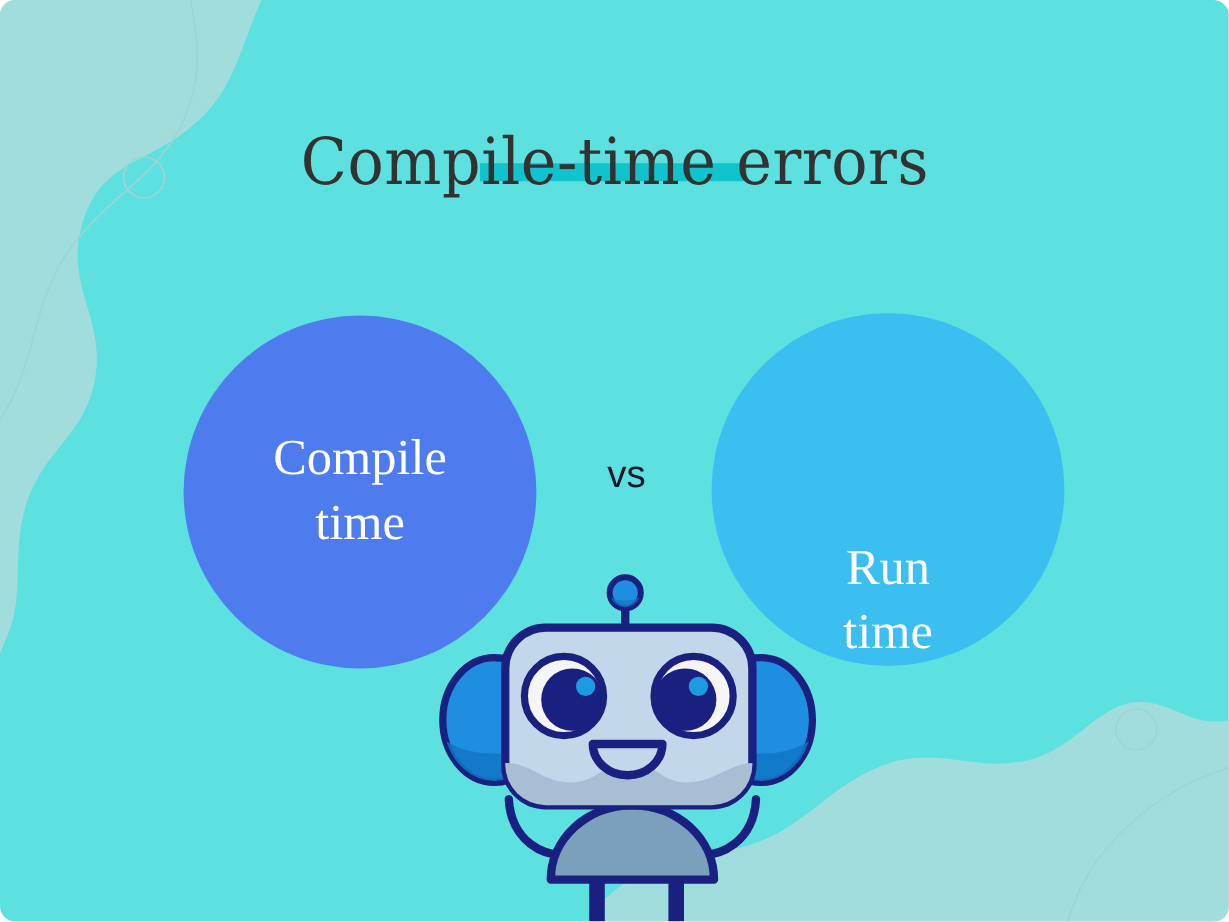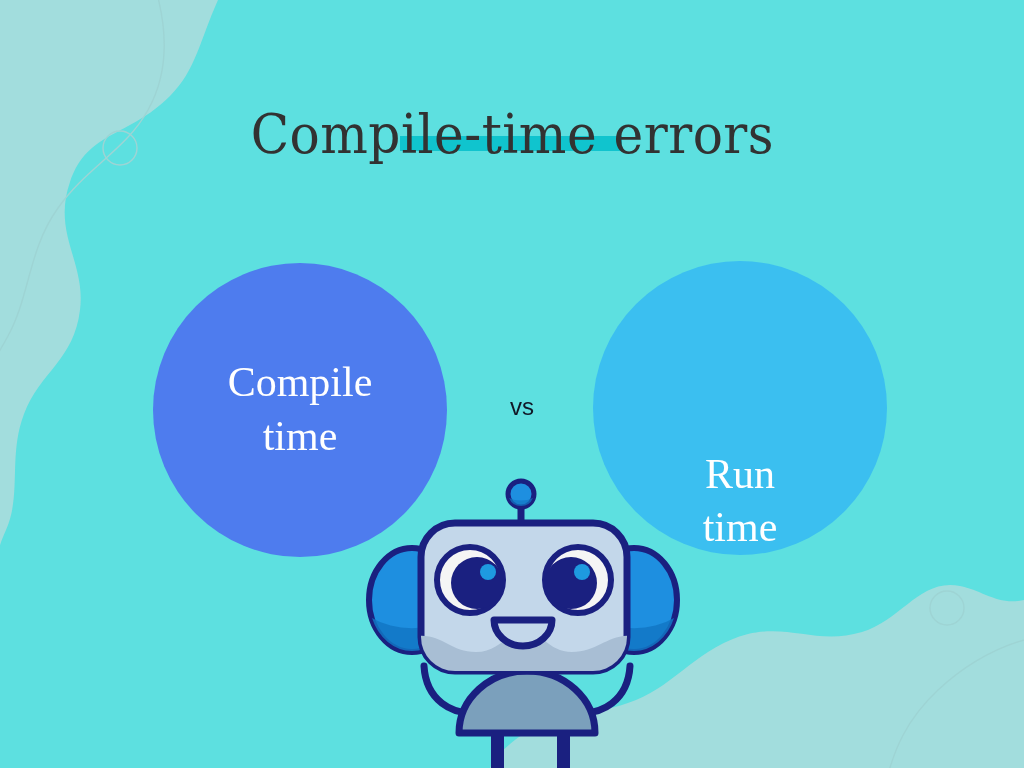--- a/index.html
+++ b/index.html
@@ -8,20 +8,21 @@
     padding: 0;
     background: #ffffff;
   }
   #slide {
     position: relative;
     width: 1024px;
     height: 768px;
     overflow: hidden;
     font-family: "Liberation Sans", sans-serif;
     background: #5DE0E0;
+    border-radius: 13px;
   }
   .layer {
     position: absolute;
     inset: 0;
     width: 1024px;
     height: 768px;
   }
   
   #title-block {
     position: absolute;
@@ -80,25 +81,25 @@
     top: 261px;
     width: 294px;
     height: 294px;
     background: #3BBFF0;
     align-items: flex-end;
   }
   .bubble .bubble-label { display: block; white-space: pre-line; }
   #vs-label {
     position: absolute;
     left: 472px;
-    top: 395px;
+    top: 379px;
     width: 100px;
     text-align: center;
     font-family: "Liberation Sans", sans-serif;
-    font-size: 24px;
+    font-size: 32px;
     font-weight: 400;
     color: #111827;
     z-index: 6;
     line-height: 1;
   }
   
   #robot {
     position: absolute;
     left: 0;
     top: 0;

